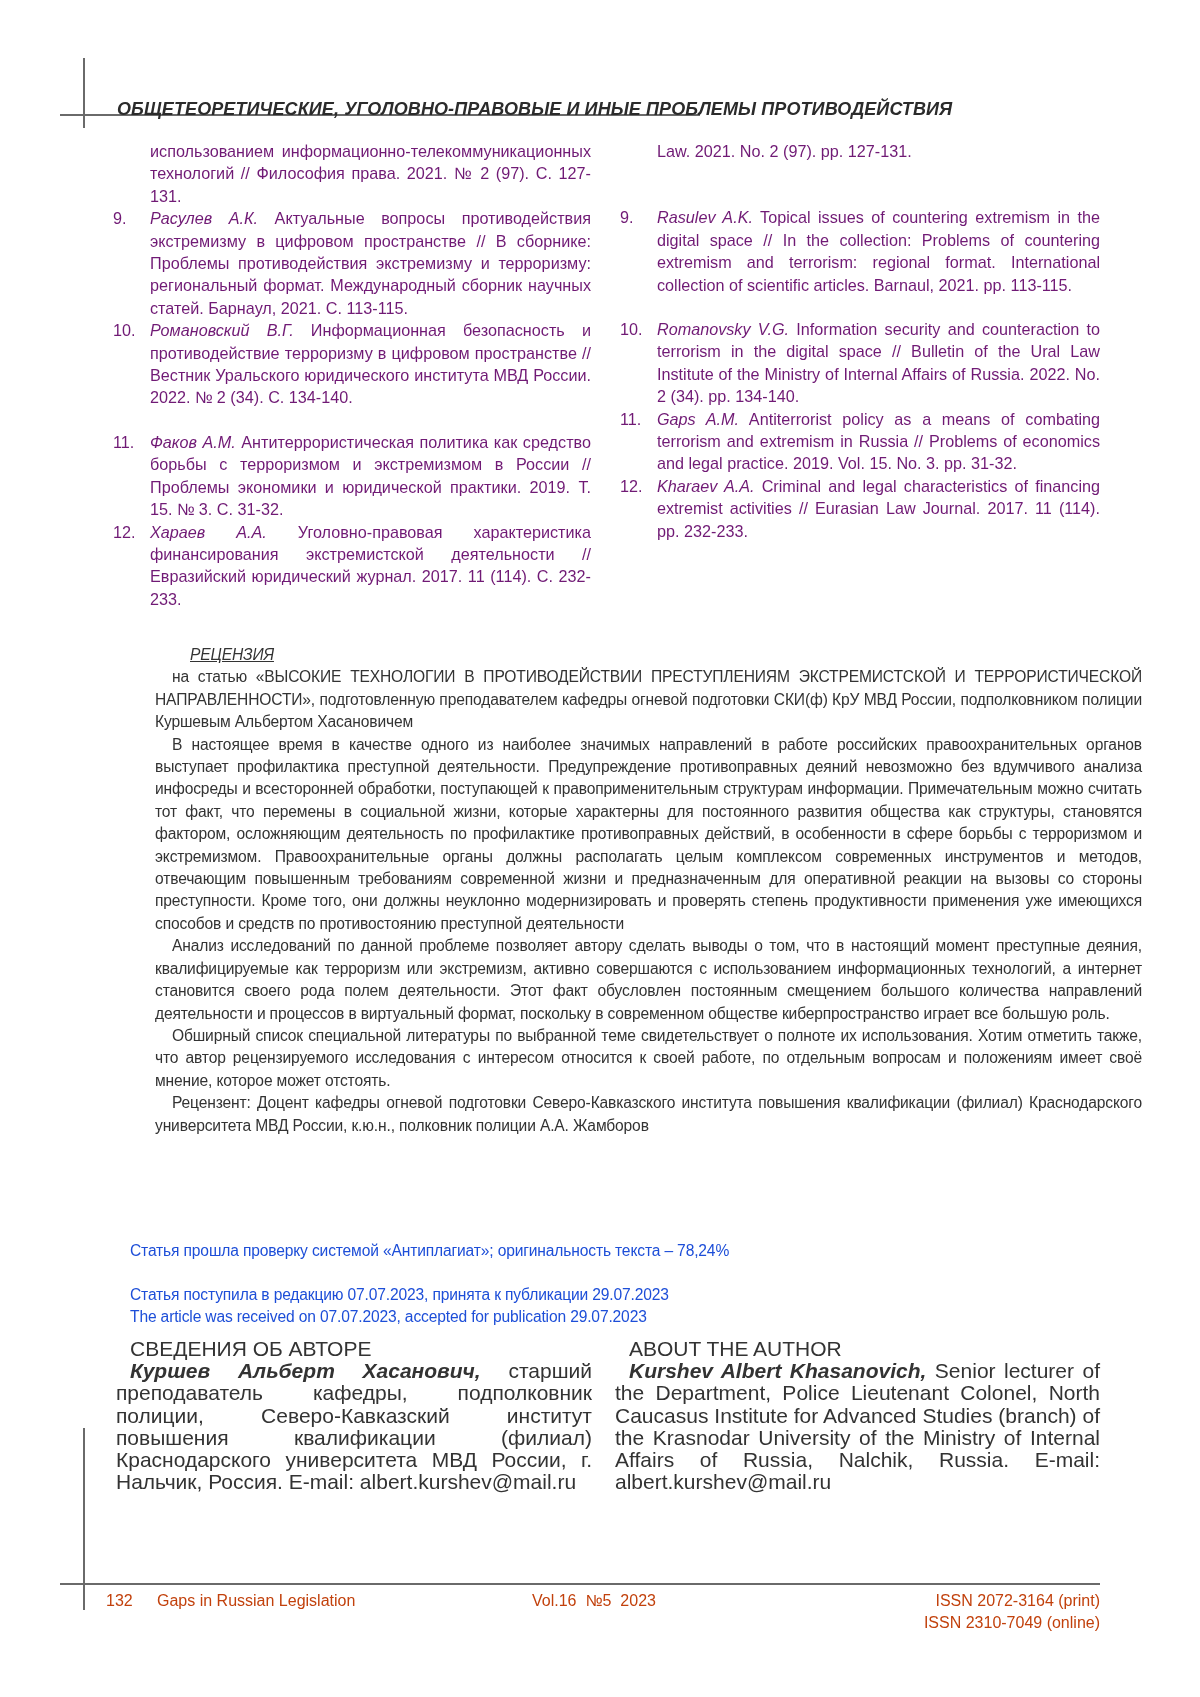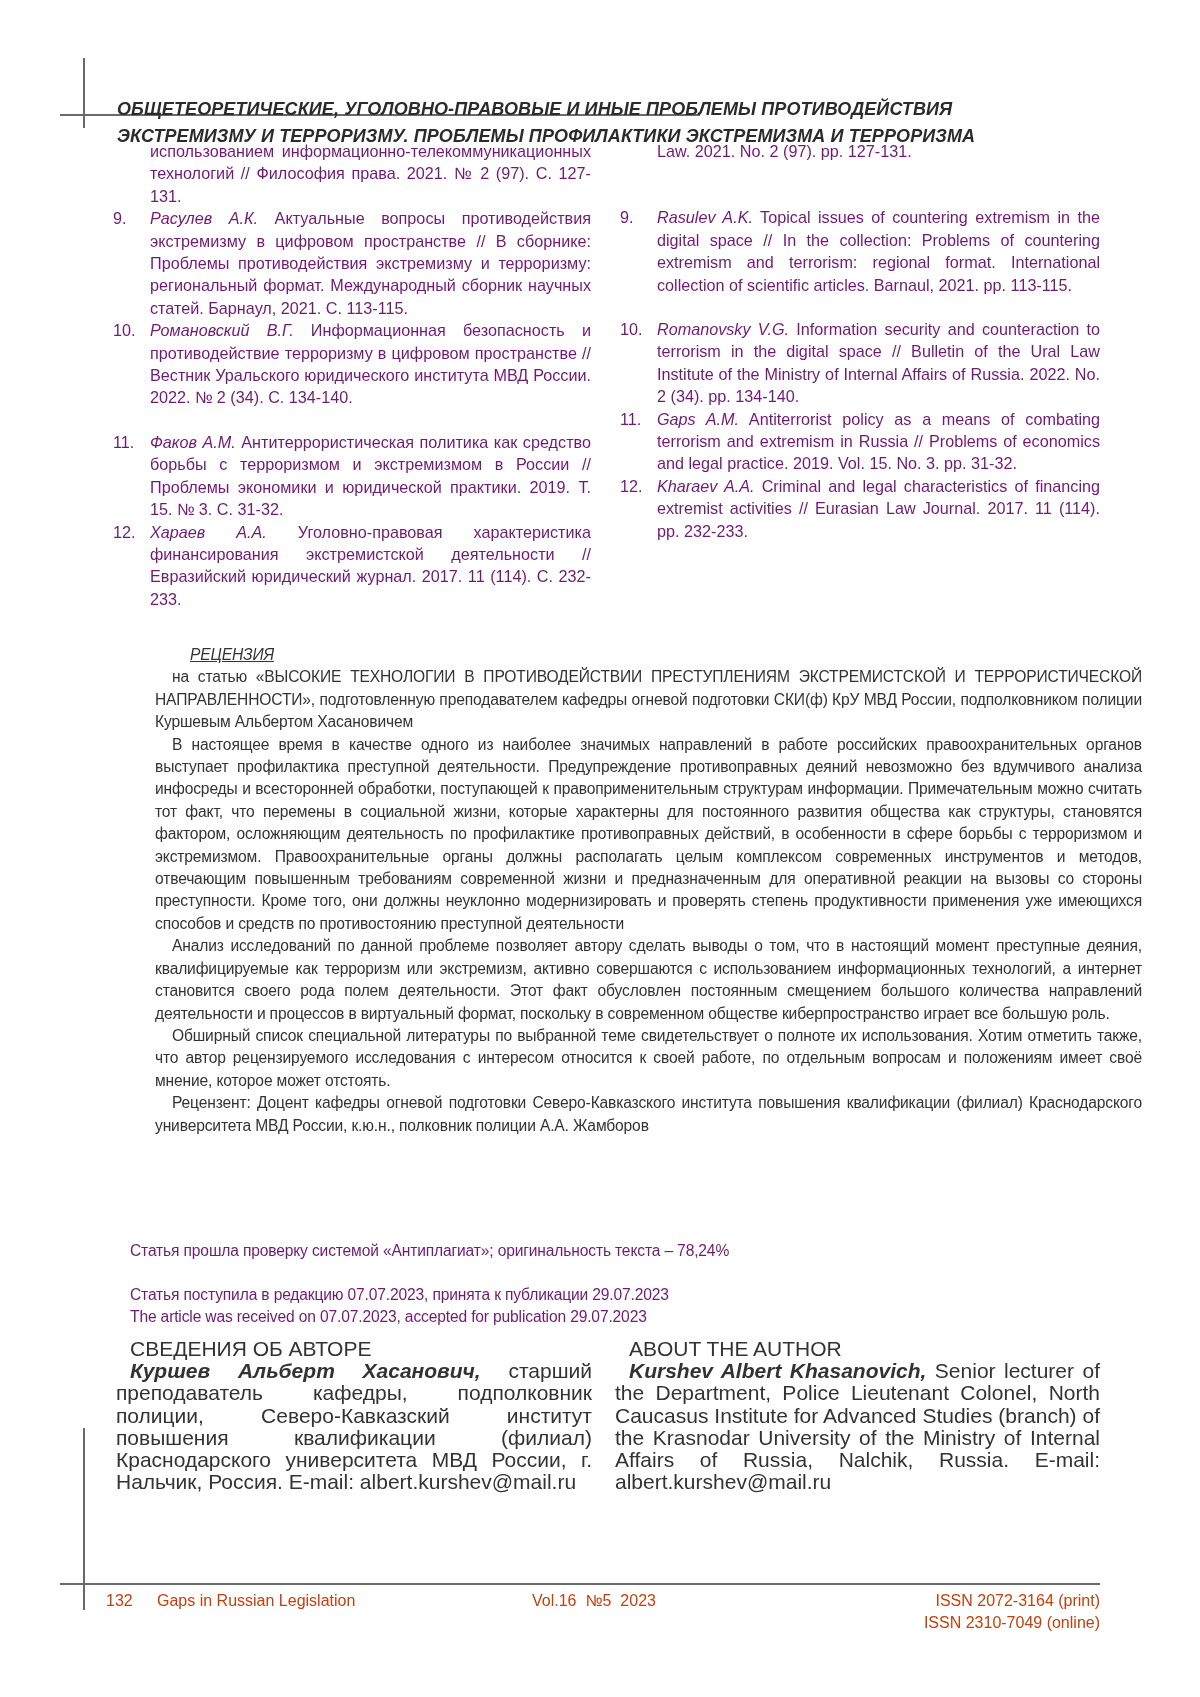--- a/index.html
+++ b/index.html
@@ -19,42 +19,41 @@
   .ref .num { position: absolute; left: 0; top: 0; }
   .ref .auth { font-style: italic; }
   .gap { height: 22px; }
 
   .review { position: absolute; left: 113px; top: 644px; width: 987px;
     font-size: 15.6px; line-height: 22.4px; color: #333; text-align: justify;
     font-family: "Liberation Sans", sans-serif; letter-spacing: -0.15px; margin-left: 42px; }
   .review .title { font-style: italic; text-decoration: underline; padding-left: 35px; }
   .review p { margin: 0; text-indent: 17px; }
 
-  .plain { position: absolute; left: 130px; font-size: 15.6px; line-height: 22px; color: #701a75; letter-spacing: -0.15px; }
+  .plain { position: absolute; left: 130px; font-size: 15.6px; line-height: 22px; color: #1d4ed8; letter-spacing: -0.15px; }
 
   .authcol { position: absolute; font-size: 21px; line-height: 22.2px; color: #333; text-align: justify; }
   .authcol.left { left: 116px; top: 1338px; width: 476px; }
   .authcol.right { left: 615px; top: 1338px; width: 485px; }
   .authcol .head { padding-left: 14px; }
   .authcol .body { text-indent: 14px; }
   .authcol .name { font-weight: bold; font-style: italic; }
 
   .footer { position: absolute; top: 1590px; font-size: 16px; line-height: 22px; color: #c2410c; }
 </style>
 </head>
 <body>
 
 <div class="vline" style="left:83px; top:58px; height:70px;"></div>
 <div class="hline" style="left:60px; top:114px; width:640px;"></div>
 <div class="vline" style="left:83px; top:1428px; height:182px;"></div>
 <div class="hline" style="left:60px; top:1583px; width:1040px;"></div>
 
 <div class="running-head">
   <div>ОБЩЕТЕОРЕТИЧЕСКИЕ, УГОЛОВНО-ПРАВОВЫЕ И ИНЫЕ ПРОБЛЕМЫ ПРОТИВОДЕЙСТВИЯ</div>
-  <div>ЭКСТРЕМИЗМУ И ТЕРРОРИЗМУ. ПРОБЛЕМЫ ПРОФИЛАКТИКИ ЭКСТРЕМИЗМА И ТЕРРОРИЗМА</div>
 </div>
 
 <div class="refcol left">
   <div class="ref">
     <span>использованием информационно-телекоммуникационных технологий // Философия права. 2021. № 2 (97). С. 127-131.</span>
   </div>
   <div class="ref">
     <span class="num">9.</span>
     <span class="auth">Расулев А.К.</span><span> Актуальные вопросы противодействия экстремизму в цифровом пространстве // В сборнике: Проблемы противодействия экстремизму и терроризму: региональный формат. Международный сборник научных статей. Барнаул, 2021. С. 113-115.</span>
   </div>

